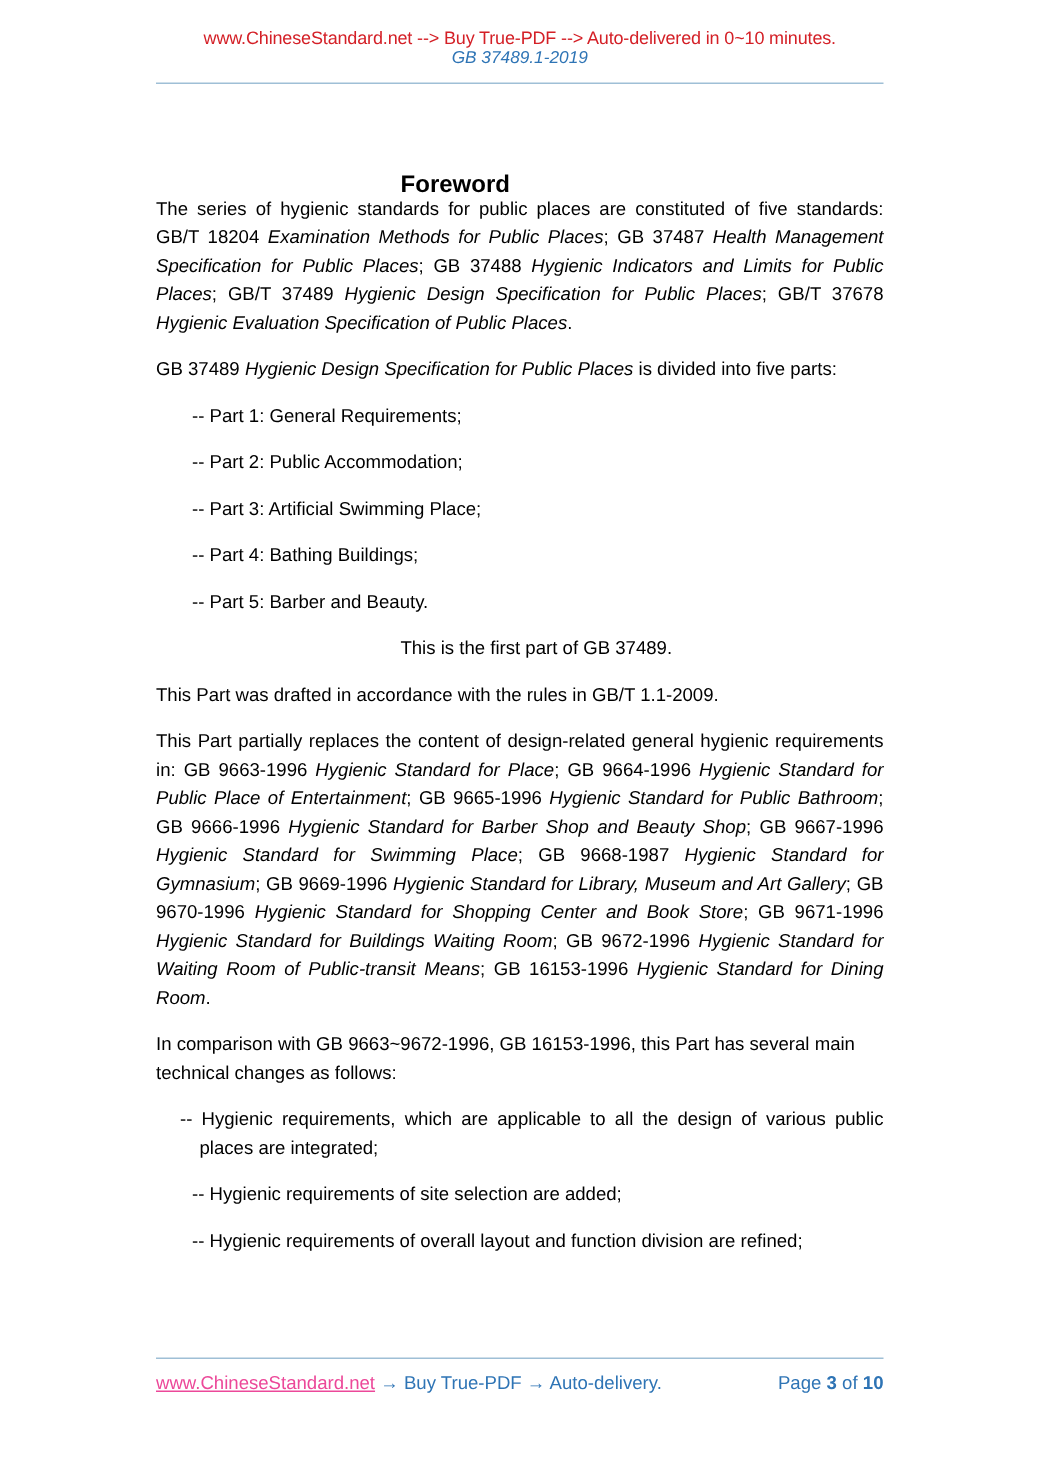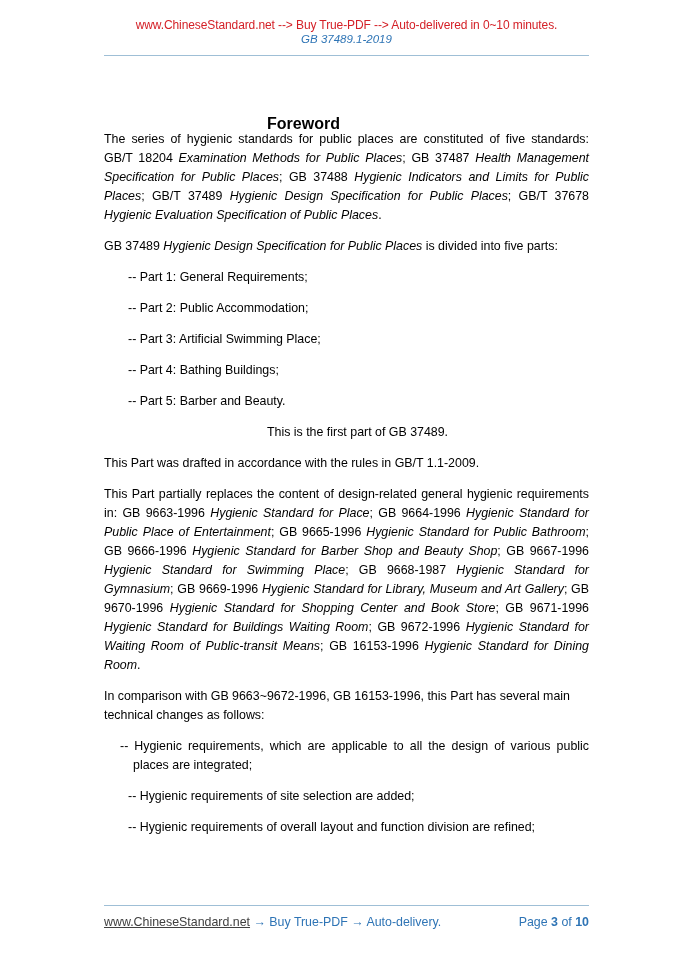--- a/index.html
+++ b/index.html
@@ -30,21 +30,21 @@
   }
   .content p { margin: 0 0 12px 0; text-align: justify; }
   .content p.bold { font-weight: bold; margin-bottom: 14px; }
   .content p.list { margin: 0 0 12px 24px; text-align: left; }
   .content p.list-wrap { margin: 0 0 12px 16px; text-align: justify; padding-left: 13px; text-indent: -13px; }
   .content i { font-style: italic; }
   .footer {
     position: absolute; top: 915px; left: 104px; width: 485px;
     color: #2e74b5; font-size: 12.4px; display: flex; justify-content: space-between;
   }
-  .footer a { color: #404040; text-decoration: underline; }
+  .footer a { color: #ec4899; text-decoration: underline; }
   .footer b { font-weight: bold; }
 </style>
 </head>
 <body>
 
 <div class="banner">www.ChineseStandard.net --&gt; Buy True-PDF --&gt; Auto-delivered in 0~10 minutes.</div>
 <div class="doc-code">GB 37489.1-2019</div>
 <div class="rule top"></div>
 
 <div class="title">Foreword</div>

